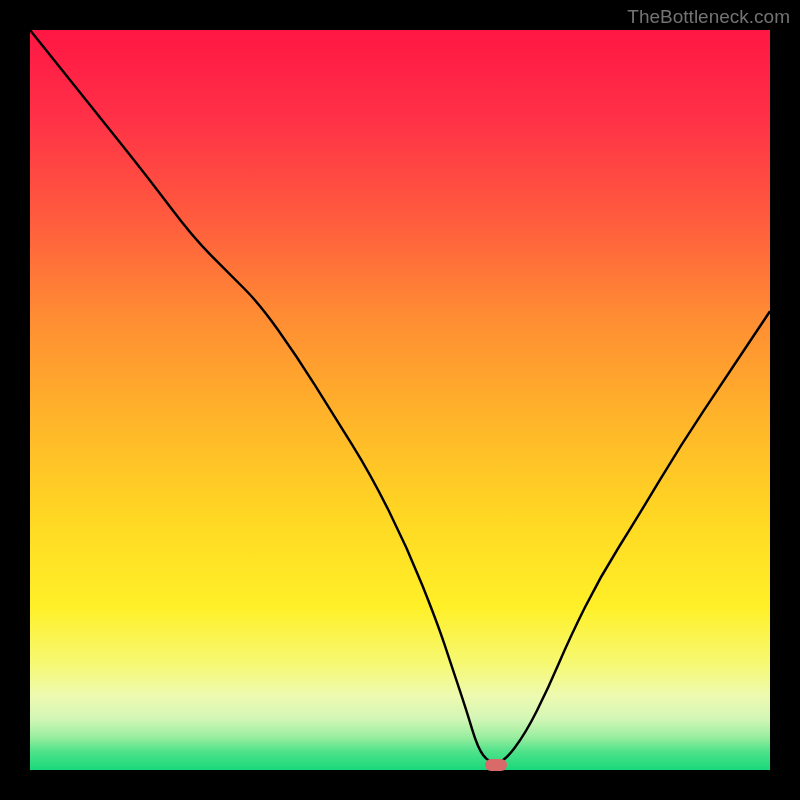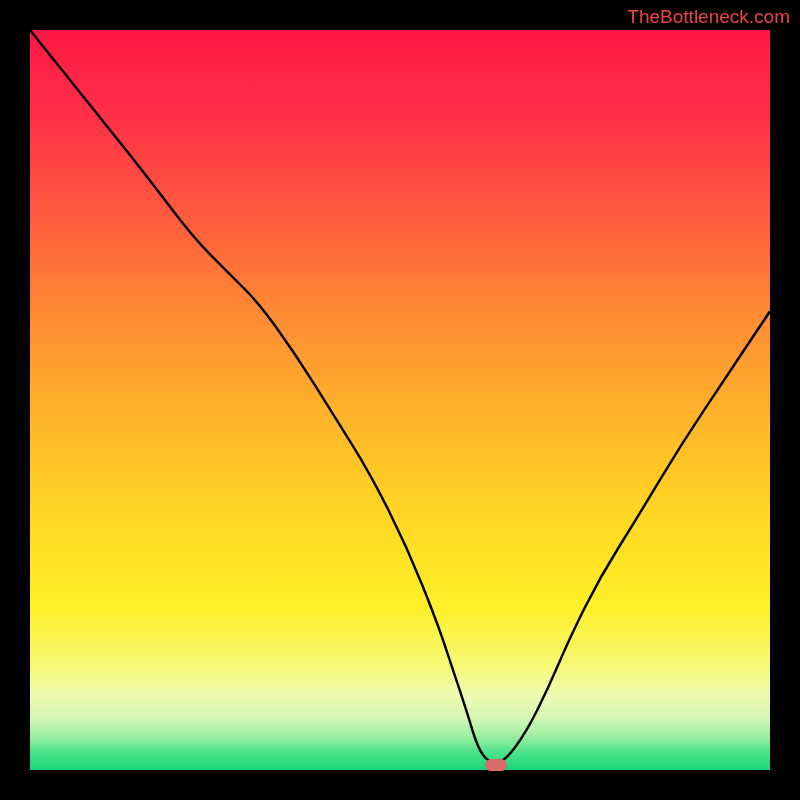--- a/index.html
+++ b/index.html
@@ -47,21 +47,21 @@
     background: #d86a6a;
     transform: translate(-50%, -50%);
     z-index: 3;
   }
   .attribution {
     position: absolute;
     top: 6px;
     right: 10px;
     font-family: Arial, Helvetica, sans-serif;
     font-size: 19px;
-    color: #ef4444;
+    color: #737373;
     z-index: 10;
   }
 </style>
 </head>
 <body>
 <div class="frame">
   <div class="attribution">TheBottleneck.com</div>
 
   <div class="plot">
     <svg class="bg" viewBox="0 0 740 740" preserveAspectRatio="none">

